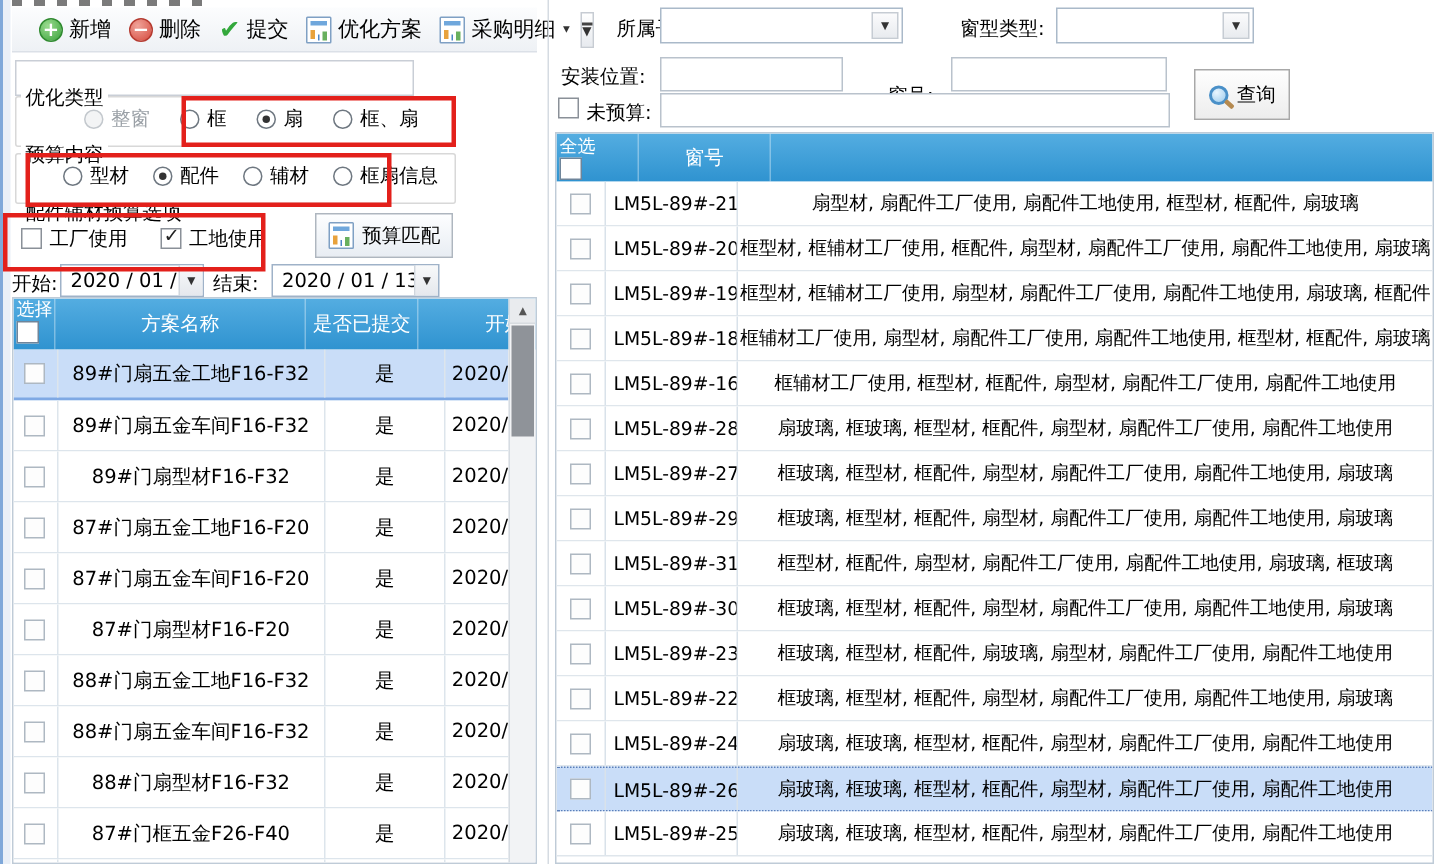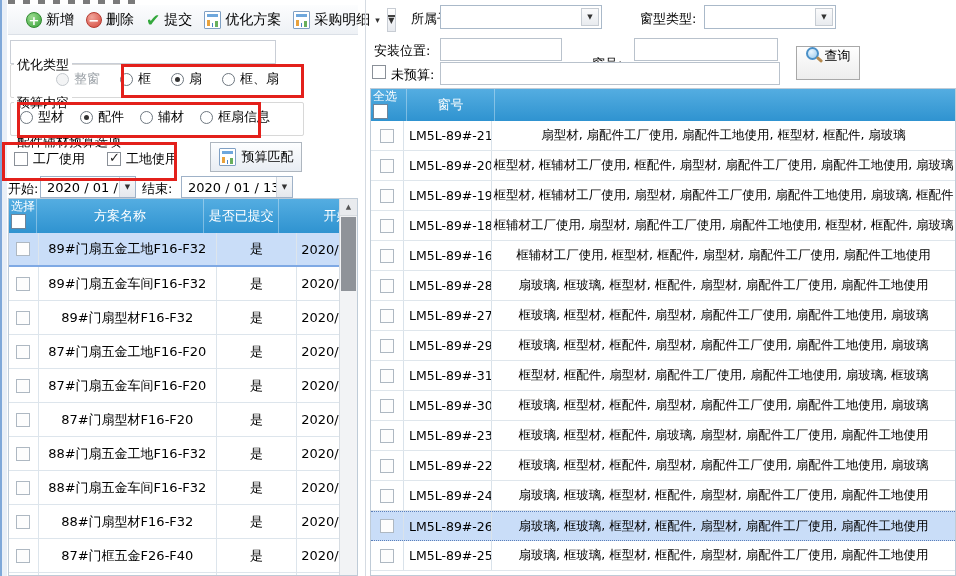--- a/index.html
+++ b/index.html
@@ -85,32 +85,32 @@
   .panel-divider{position:absolute;left:365px;top:0;width:1px;height:576px;background:#D5DBE2;}
   .right-panel{position:absolute;left:370px;top:0;width:586px;height:576px;}
   .flabel{position:absolute;white-space:nowrap;}
   .combo{position:absolute;height:24px;border:1px solid #AAB9C9;background:#fff;box-sizing:border-box;}
   .combo .dd-btn{position:absolute;right:2px;top:2px;bottom:2px;width:16px;border:1px solid #C6CCD3;
        background:linear-gradient(#FBFBFC,#E8EBEF);}
   .tinput{position:absolute;height:23px;border:1px solid #B9C2CC;background:#fff;box-sizing:border-box;
        font:inherit;padding:0 4px;}
   .query-btn{position:absolute;left:426px;top:46px;width:64px;height:34px;box-sizing:border-box;
        border:1px solid #A8A8A8;background:linear-gradient(#FEFEFE,#EDEDED);
-       display:flex;justify-content:center;gap:6px;}
+       display:flex;align-items:center;justify-content:center;gap:6px;}
   .ic-mag{width:13px;height:13px;border:2px solid #4A90C8;border-radius:50%;box-sizing:border-box;
        background:radial-gradient(circle at 35% 30%,#EAF6FF,#9CCBEC);position:relative;flex:none;}
   .ic-mag::after{content:"";position:absolute;left:8px;top:9px;width:7px;height:3px;background:#B58A50;
        transform:rotate(42deg);border-radius:1px;}
   .unb-cb{position:absolute;left:2px;top:65px;}
   .rtable{position:absolute;left:0;top:88px;width:586px;height:488px;border:1px solid #BFCBD7;
        box-sizing:border-box;overflow:hidden;}
   .rhead{display:flex;height:32px;background:linear-gradient(#54ADE1,#2F93D0);color:#fff;}
   .rh{box-sizing:border-box;border-right:1px solid rgba(255,255,255,.35);display:flex;
       align-items:center;justify-content:center;overflow:hidden;white-space:nowrap;}
-  .rh1{width:36px;flex-direction:column;align-items:flex-start;justify-content:flex-start;padding:1px 2px;}
+  .rh1{width:55px;flex-direction:column;align-items:flex-start;justify-content:center;padding:1px 2px;}
   .rh1 .seltxt{font-size:12px;line-height:13px;}
   .rh2{width:88px;}.rh3{flex:1;border-right:none;margin-top:40px;}
   .rbody{position:absolute;left:0;top:32px;right:0;bottom:0;overflow:hidden;}
   .rrow{display:flex;height:30px;box-sizing:border-box;border-bottom:1px solid #DFE6EC;background:#fff;}
   .rrow.sel{background:#C9DDF8;border-top:1px dotted #5B7FB9;border-bottom:1px dotted #5B7FB9;}
   .rc{box-sizing:border-box;border-right:1px solid #D9E2EA;display:flex;align-items:center;
       overflow:hidden;white-space:nowrap;}
   .rc1{width:33px;justify-content:center;}
   .rc2{width:88px;padding-left:5px;font-size:12.5px;}
   .rc3{flex:1;justify-content:center;border-right:none;font-size:12.5px;}
@@ -171,21 +171,21 @@
           <span>扇</span>
         </label>
         <label class="ritem">
           <span class="radio"></span>
           <span>框、扇</span>
         </label>
       </div>
 
     <div class="group" style="left:2px;top:102px;width:292px;height:32px;"></div>
     <div class="group-label" style="left:6px;top:94px;">预算内容</div>
-    <div class="rcrow" style="left:12px;top:108px;gap:16px;">
+    <div class="rcrow" style="left:34px;top:108px;gap:16px;">
         <label class="ritem">
           <span class="radio"></span>
           <span>型材</span>
         </label>
         <label class="ritem">
           <span class="radio on"></span>
           <span>配件</span>
         </label>
         <label class="ritem">
           <span class="radio"></span>

